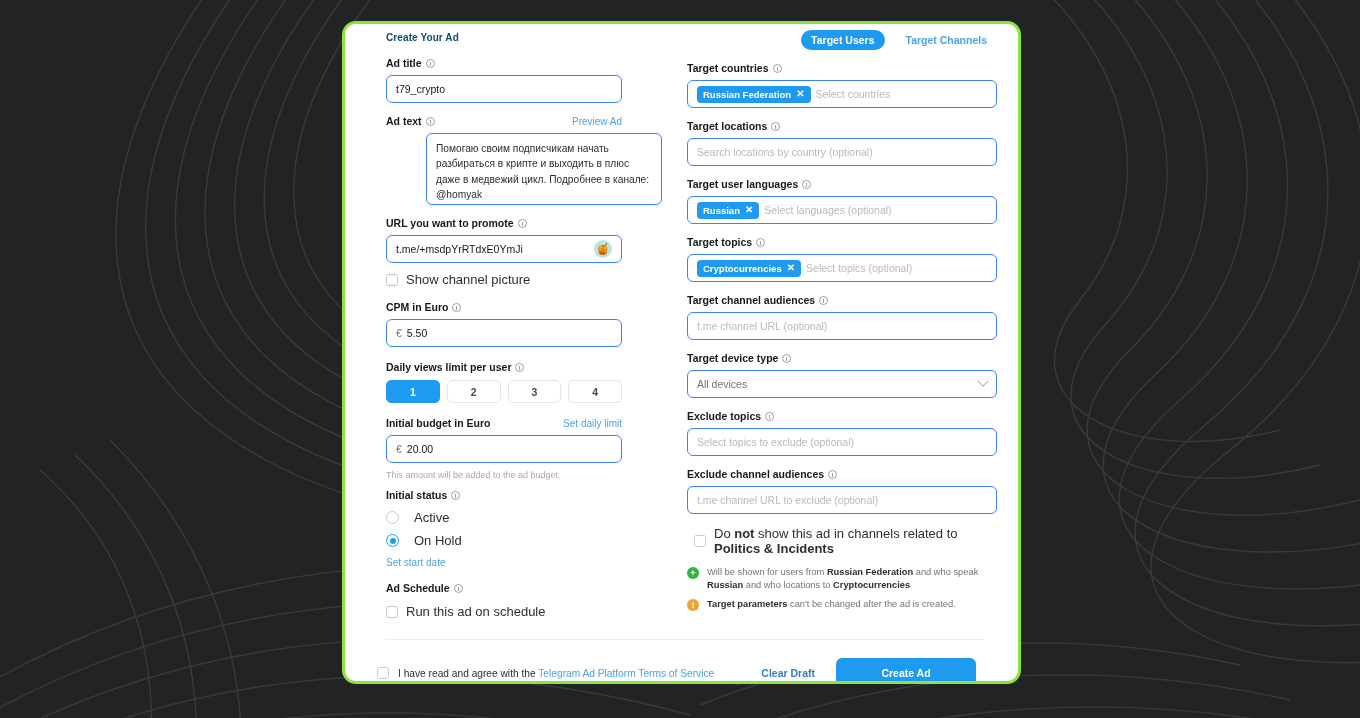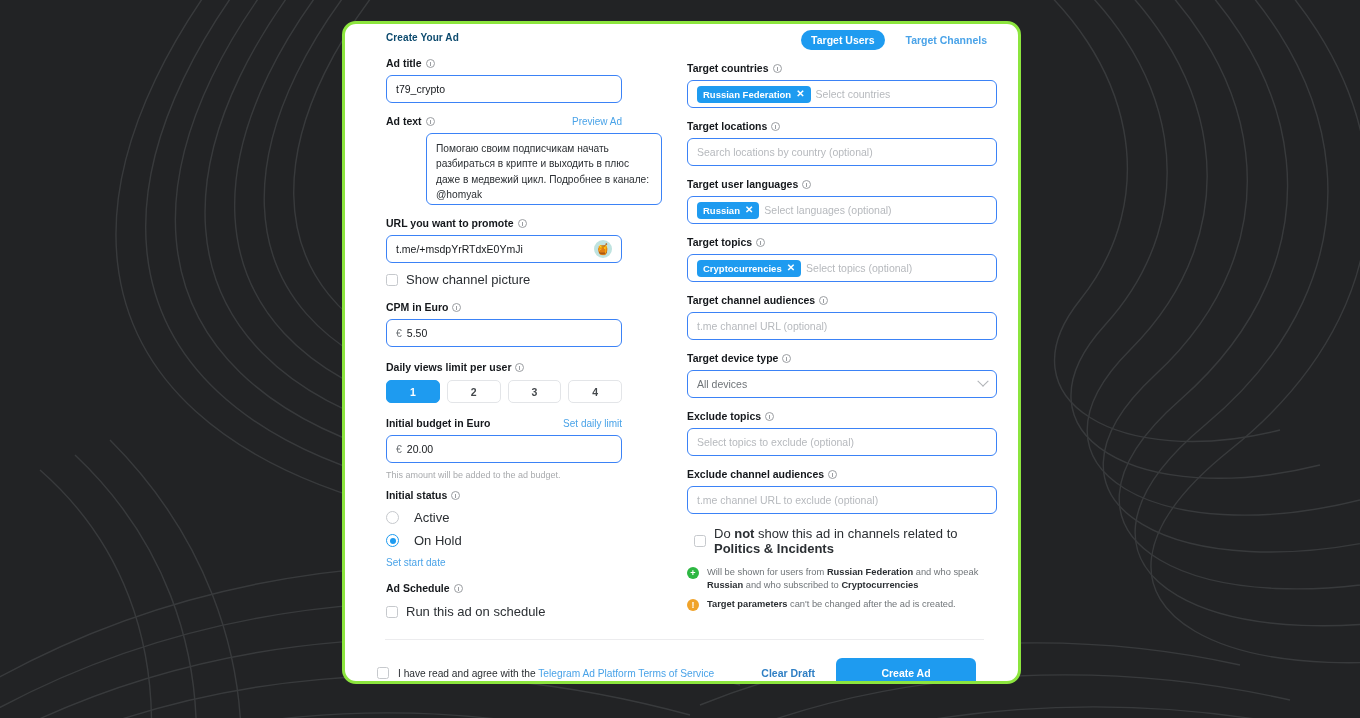--- a/index.html
+++ b/index.html
@@ -413,21 +413,21 @@
       <span class="placeholder">t.me channel URL to exclude (optional)</span>
     </div>
 
     <div class="check-row" style="margin-top:12px; padding-left:7px">
       <span class="checkbox"></span>
       <span class="check-label"><span>Do </span><b>not</b><span> show this ad in channels related to </span><b>Politics &amp; Incidents</b></span>
     </div>
 
     <div class="note-row">
       <span class="note-icon plus">+</span>
-      <span class="note-text"><span>Will be shown for users from </span><b>Russian Federation</b><span> and who speak </span><b>Russian</b><span> and who subscribed to </span><b>Cryptocurrencies</b></span>
+      <span class="note-text"><span>Will be shown for users from </span><b>Russian Federation</b><span> and who speak </span><b>Russian</b><span> and who locations to </span><b>Cryptocurrencies</b></span>
     </div>
 
     <div class="note-row" style="margin-top:7px">
       <span class="note-icon warn">!</span>
       <span class="note-text"><b>Target parameters</b><span> can't be changed after the ad is created.</span></span>
     </div>
   </div>
 
   <div class="divider"></div>
 

